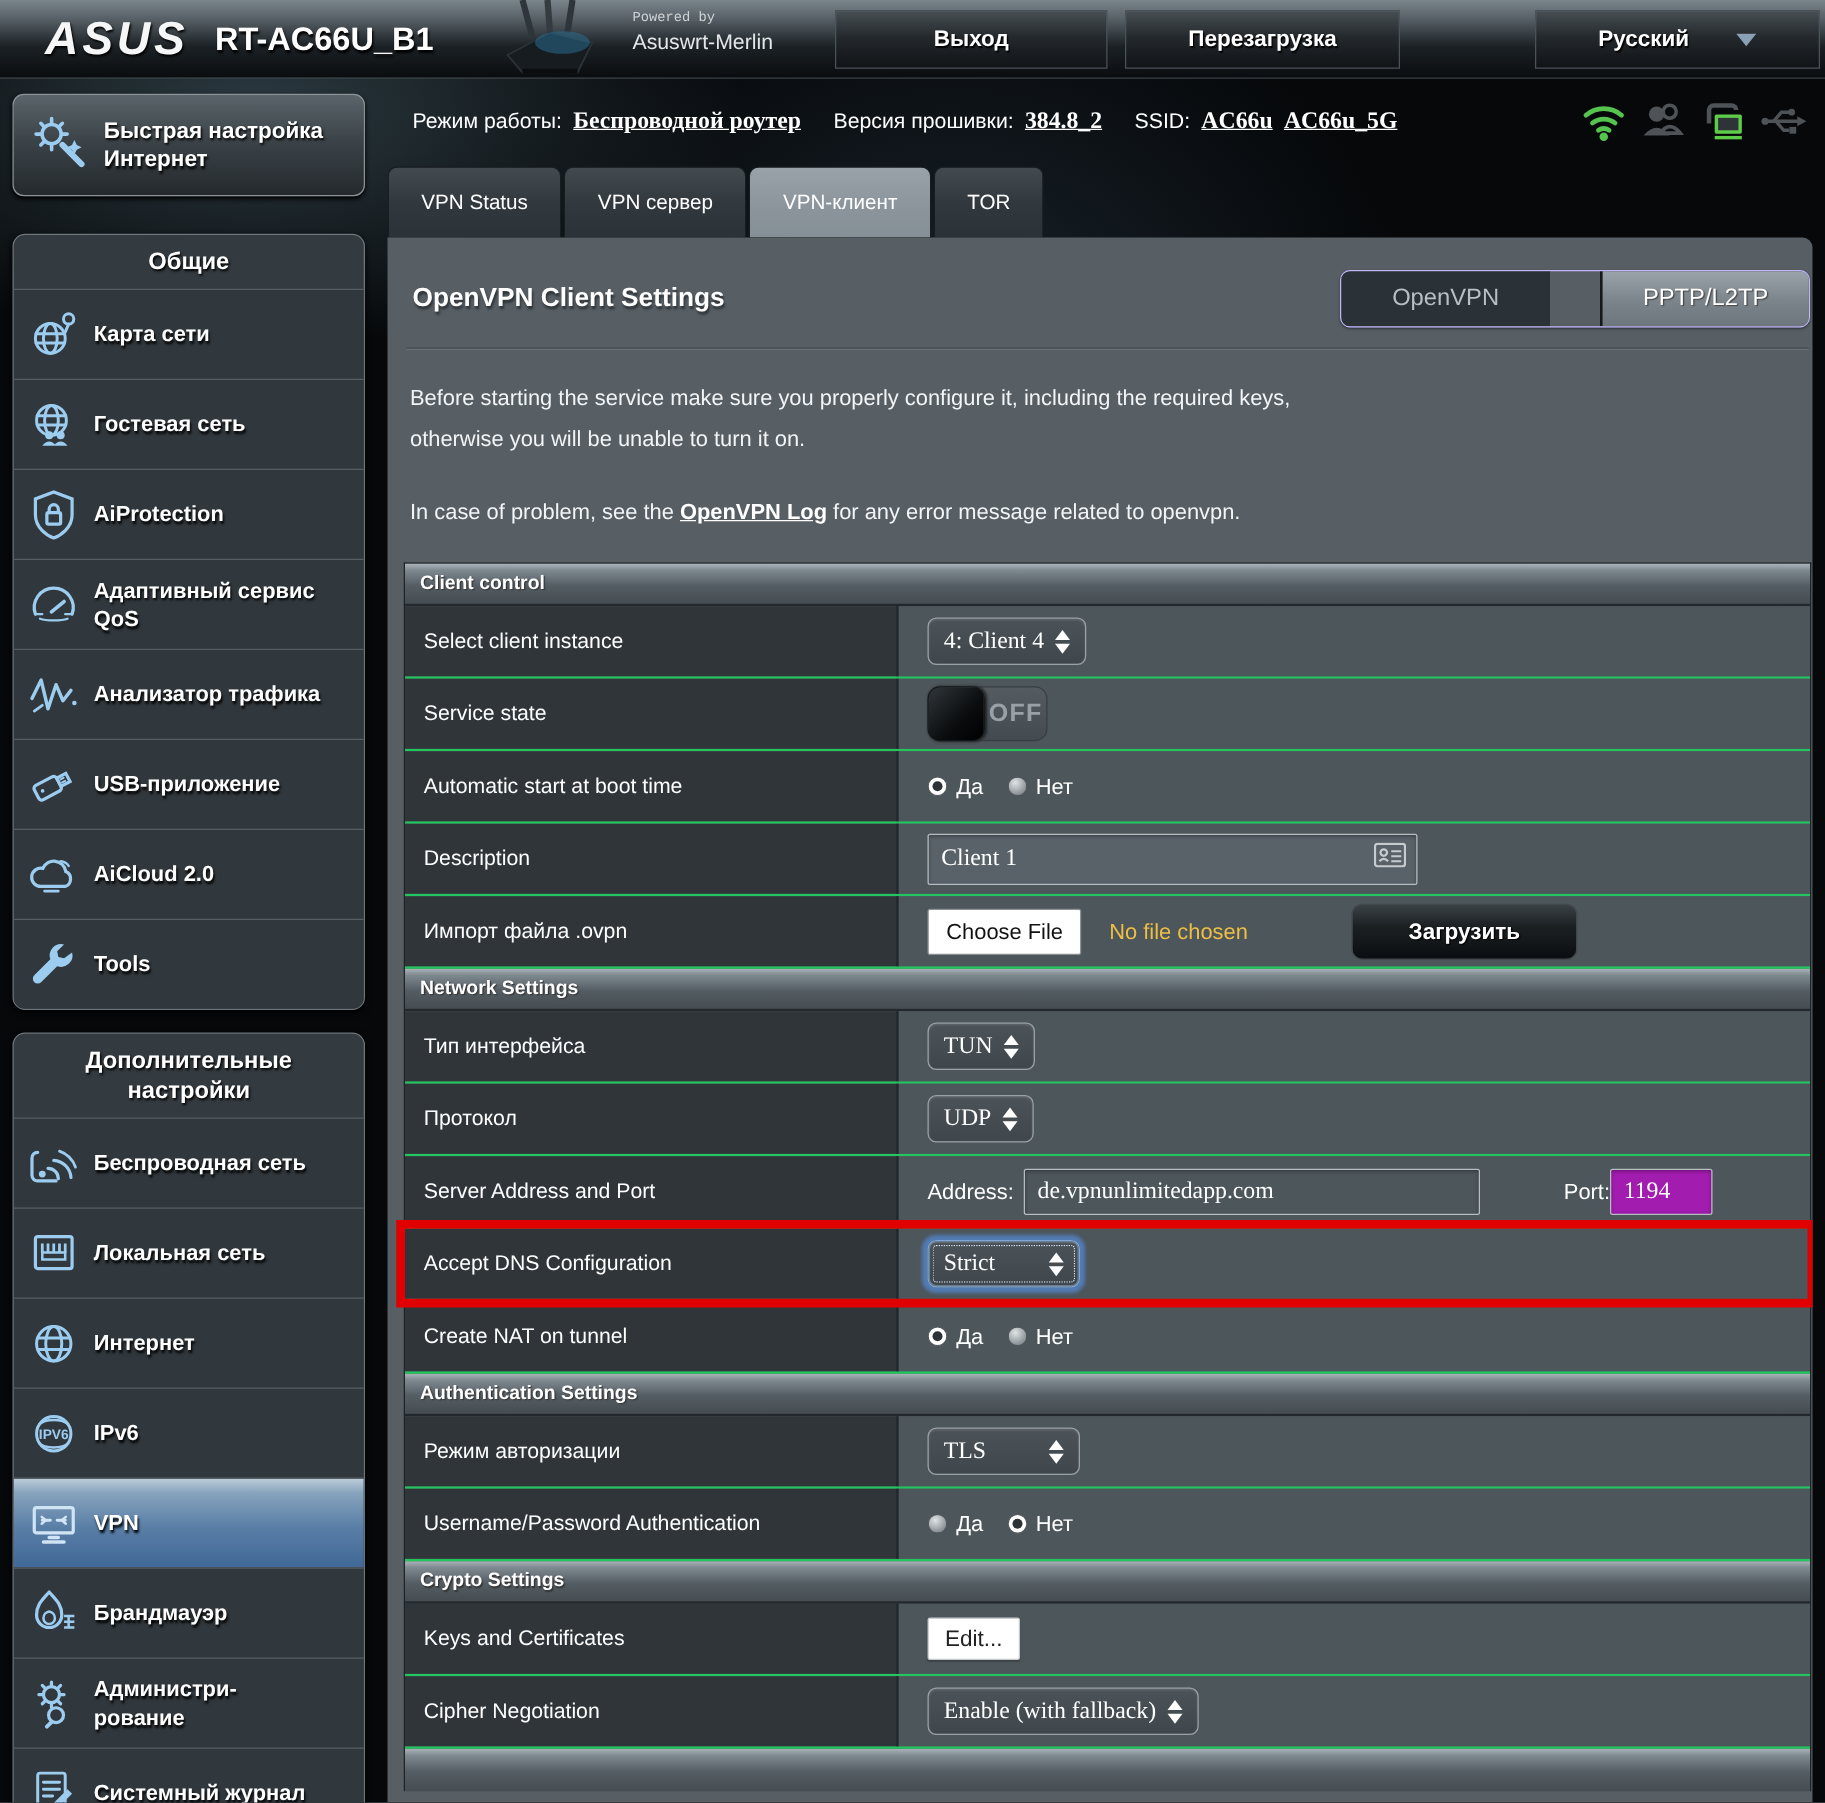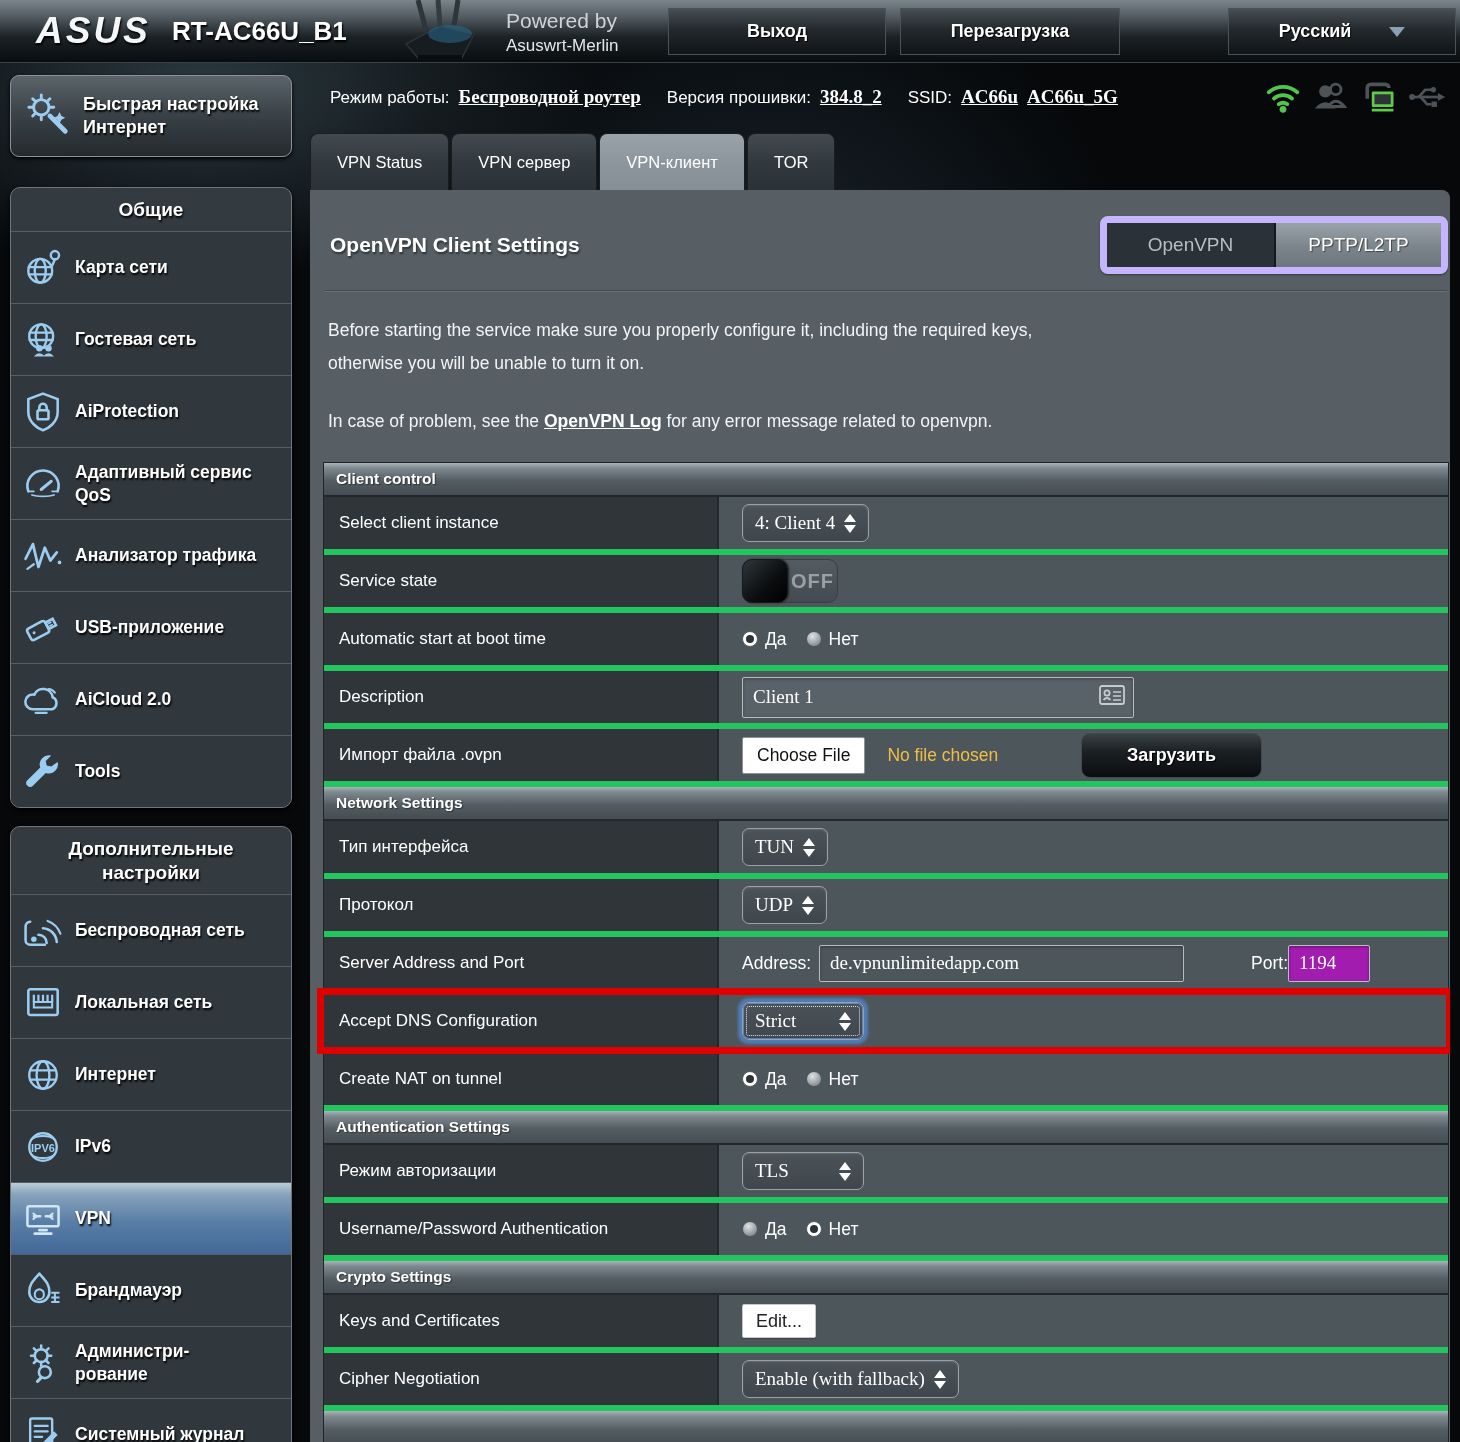--- a/index.html
+++ b/index.html
@@ -18,21 +18,21 @@
     position:absolute; left:0; top:0; width:1460px; height:63px;
     background:linear-gradient(180deg,#7b858c 0%,#545d63 26%,#1b2125 60%,#0a0d0f 100%);
     border-bottom:1px solid #3a4247;
   }
   .brand{ position:absolute; left:36px; top:10px; color:#f4f6f7; font-size:37px;
     font-weight:bold; font-style:italic; letter-spacing:3px; text-shadow:1px 2px 2px #000; }
   .model{ position:absolute; left:172px; top:16px; color:#fff; font-size:26px; font-weight:bold;
     text-shadow:1px 2px 2px #000; }
   .router-art{ position:absolute; left:388px; top:0; }
   .powered{ position:absolute; left:506px; top:9px; color:#cfd3d6; }
-  .powered .l1{ font-size:21px; }
+  .powered .l1{ font-size:11px;font-family:Liberation Mono, monospace; }
   .powered .l2{ font-size:17px; margin-top:3px; color:#e4e7e9; }
   .top-btn{
     position:absolute; top:8px; height:47px; border-radius:0; cursor:pointer;
     background:linear-gradient(180deg,#474f54 0%,#24292d 45%,#101417 100%);
     border:1px solid #55606; border:1px solid #4a5358;
     color:#fff; font-weight:bold; font-size:18px; text-shadow:1px 1px 1px #000;
     display:flex; align-items:center; justify-content:center; gap:14px;
   }
   .btn-logout{ left:668px; width:218px; }
   .btn-reboot{ left:900px; width:220px; }
@@ -86,42 +86,42 @@
   .tab.active{ background:linear-gradient(180deg,#99a2a8 0%,#8b949a 60%,#859096 100%); }
 
   
   .panel{
     position:absolute; left:310px; top:190px; width:1140px; height:1252px;
     background:#575f65; border-radius:0 8px 0 0; overflow:hidden;
   }
   .panel-head{ display:flex; align-items:center; justify-content:space-between;
     padding:26px 2px 0 20px; }
   .page-title{ color:#fff; font-weight:bold; font-size:21px; text-shadow:1px 2px 2px #2b3135; }
-  .vpn-toggle{ display:flex; border:7px solid #c4b5fd; border-radius:8px; overflow:hidden;
-    box-shadow:0 1px 2px #30363a; }
+  .vpn-toggle{ display:flex; border:1px solid #c4b5fd; border-radius:8px; overflow:hidden;
+    box-shadow:0 1px 2px #30363a;gap:40px; }
   .vpn-toggle .half{ width:167px; height:44px; display:flex; align-items:center; justify-content:center;
     font-size:19px; cursor:pointer; }
   .vpn-toggle .sel-dark{ background:#2b3237; color:#b8bfc4; }
   .vpn-toggle .lite{ background:linear-gradient(180deg,#9aa3a9 0%,#7b848a 55%,#6d767c 100%);
     color:#fff; border-left:2px solid #15191c; text-shadow:1px 1px 1px #444; }
   .divider{ margin:16px 3px 0 15px; height:2px; background:#454c51; border-bottom:1px solid #6a7277; }
   .intro{ margin:22px 0 0 18px; color:#f2f4f6; font-size:17.5px; line-height:33px; }
   .intro2{ margin:31px 0 0 18px; color:#f2f4f6; font-size:17.5px; }
   .syslog-link{ font-weight:bold; text-decoration:underline; color:#fff; cursor:pointer; }
 
   
   .stable{ margin:30px 0 0 13px; width:1126px; border:1px solid #1e2427; border-bottom:none; }
   .sect{
     height:34px; border-bottom:2px solid #22282c;
     background:linear-gradient(180deg,#aab3b8 0%,#7f8990 16%,#545d63 55%,#454d52 100%);
     color:#fff; font-weight:bold; font-size:15.5px; display:flex; align-items:center;
     padding-left:12px; text-shadow:1px 1px 1px #333;
   }
   .sect.sliver{ border-bottom:none; }
-  .row{ display:flex; min-height:58px; border-bottom:6px solid #22c55e; position:relative; }
+  .row{ display:flex; min-height:58px; border-bottom:2px solid #22c55e; position:relative; }
   .row .lbl{ width:395px; flex:none; background:#2f3539; border-right:2px solid #22282c;
     color:#fff; font-size:17px; display:flex; align-items:center; padding:6px 10px 6px 15px; }
   .row .val{ flex:1; background:#4d565b; display:flex; align-items:center; padding-left:23px; gap:10px; }
 
   
   .sel{
     display:inline-flex; align-items:center; cursor:pointer;
     background:linear-gradient(180deg,#4b5358 0%,#3f474c 100%);
     border:1px solid #9aa2a7; border-radius:7px; padding:7px 12px;
     color:#fff; font-family:"Liberation Serif", serif; font-size:19px;

